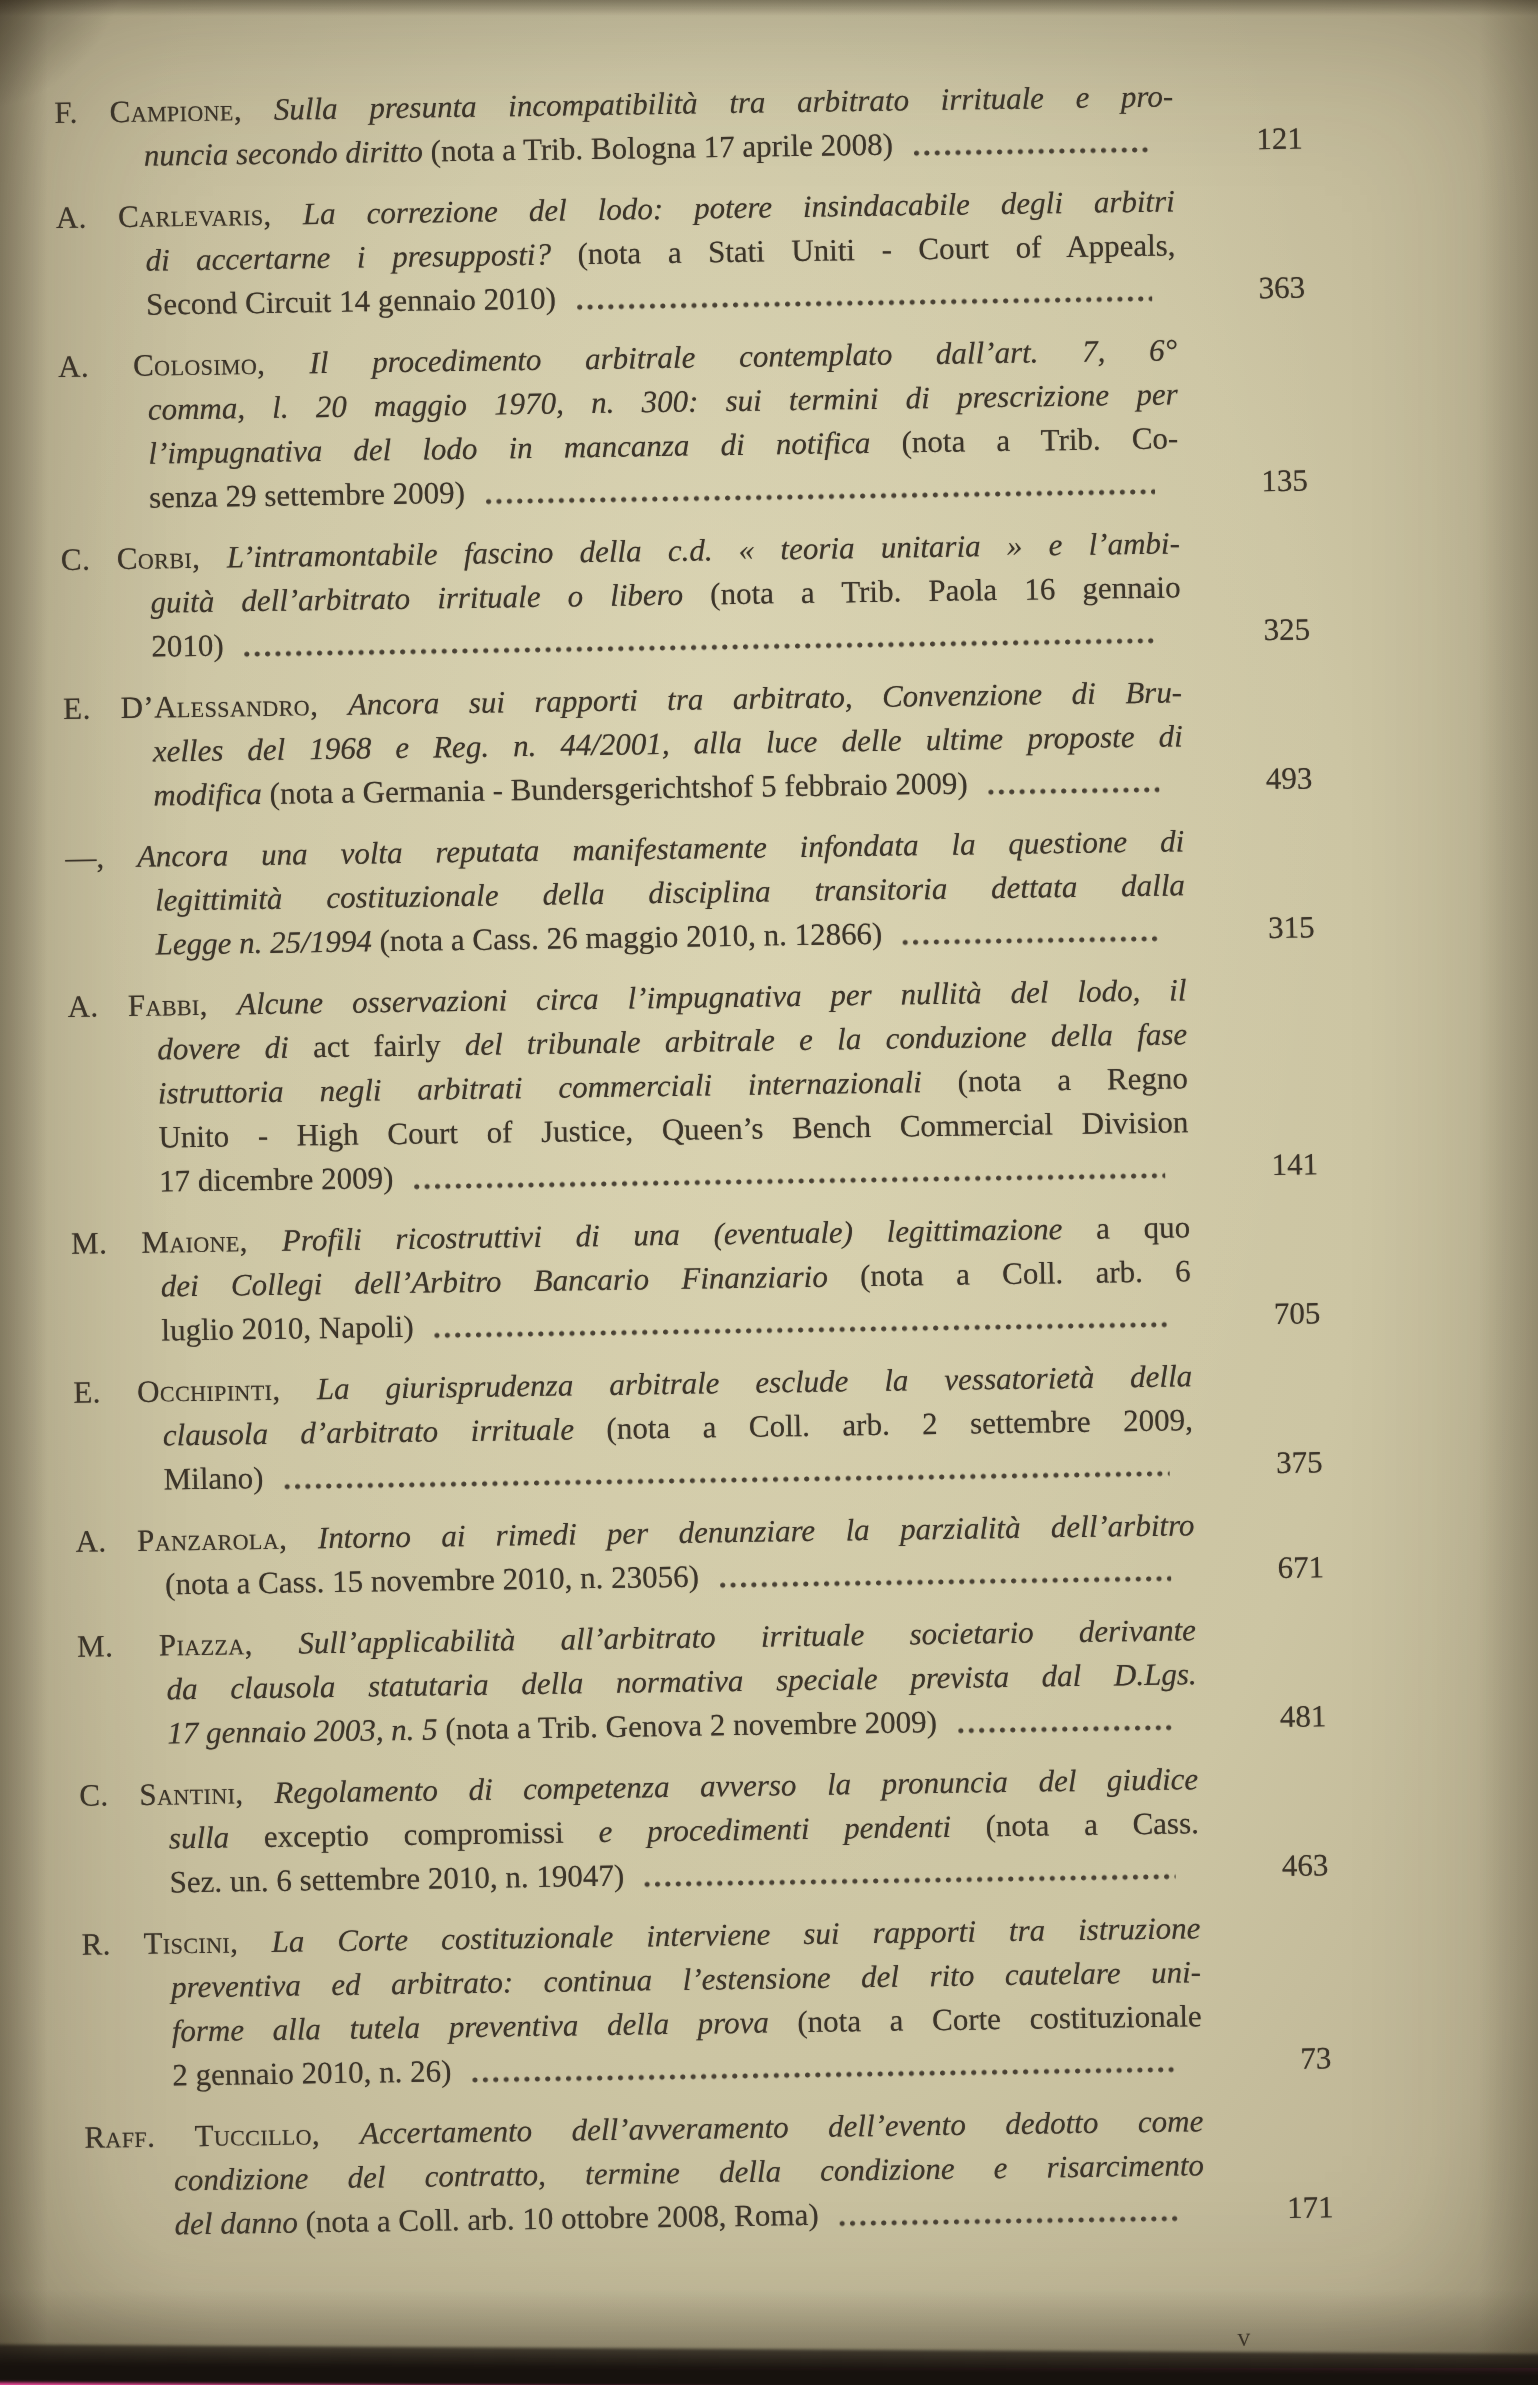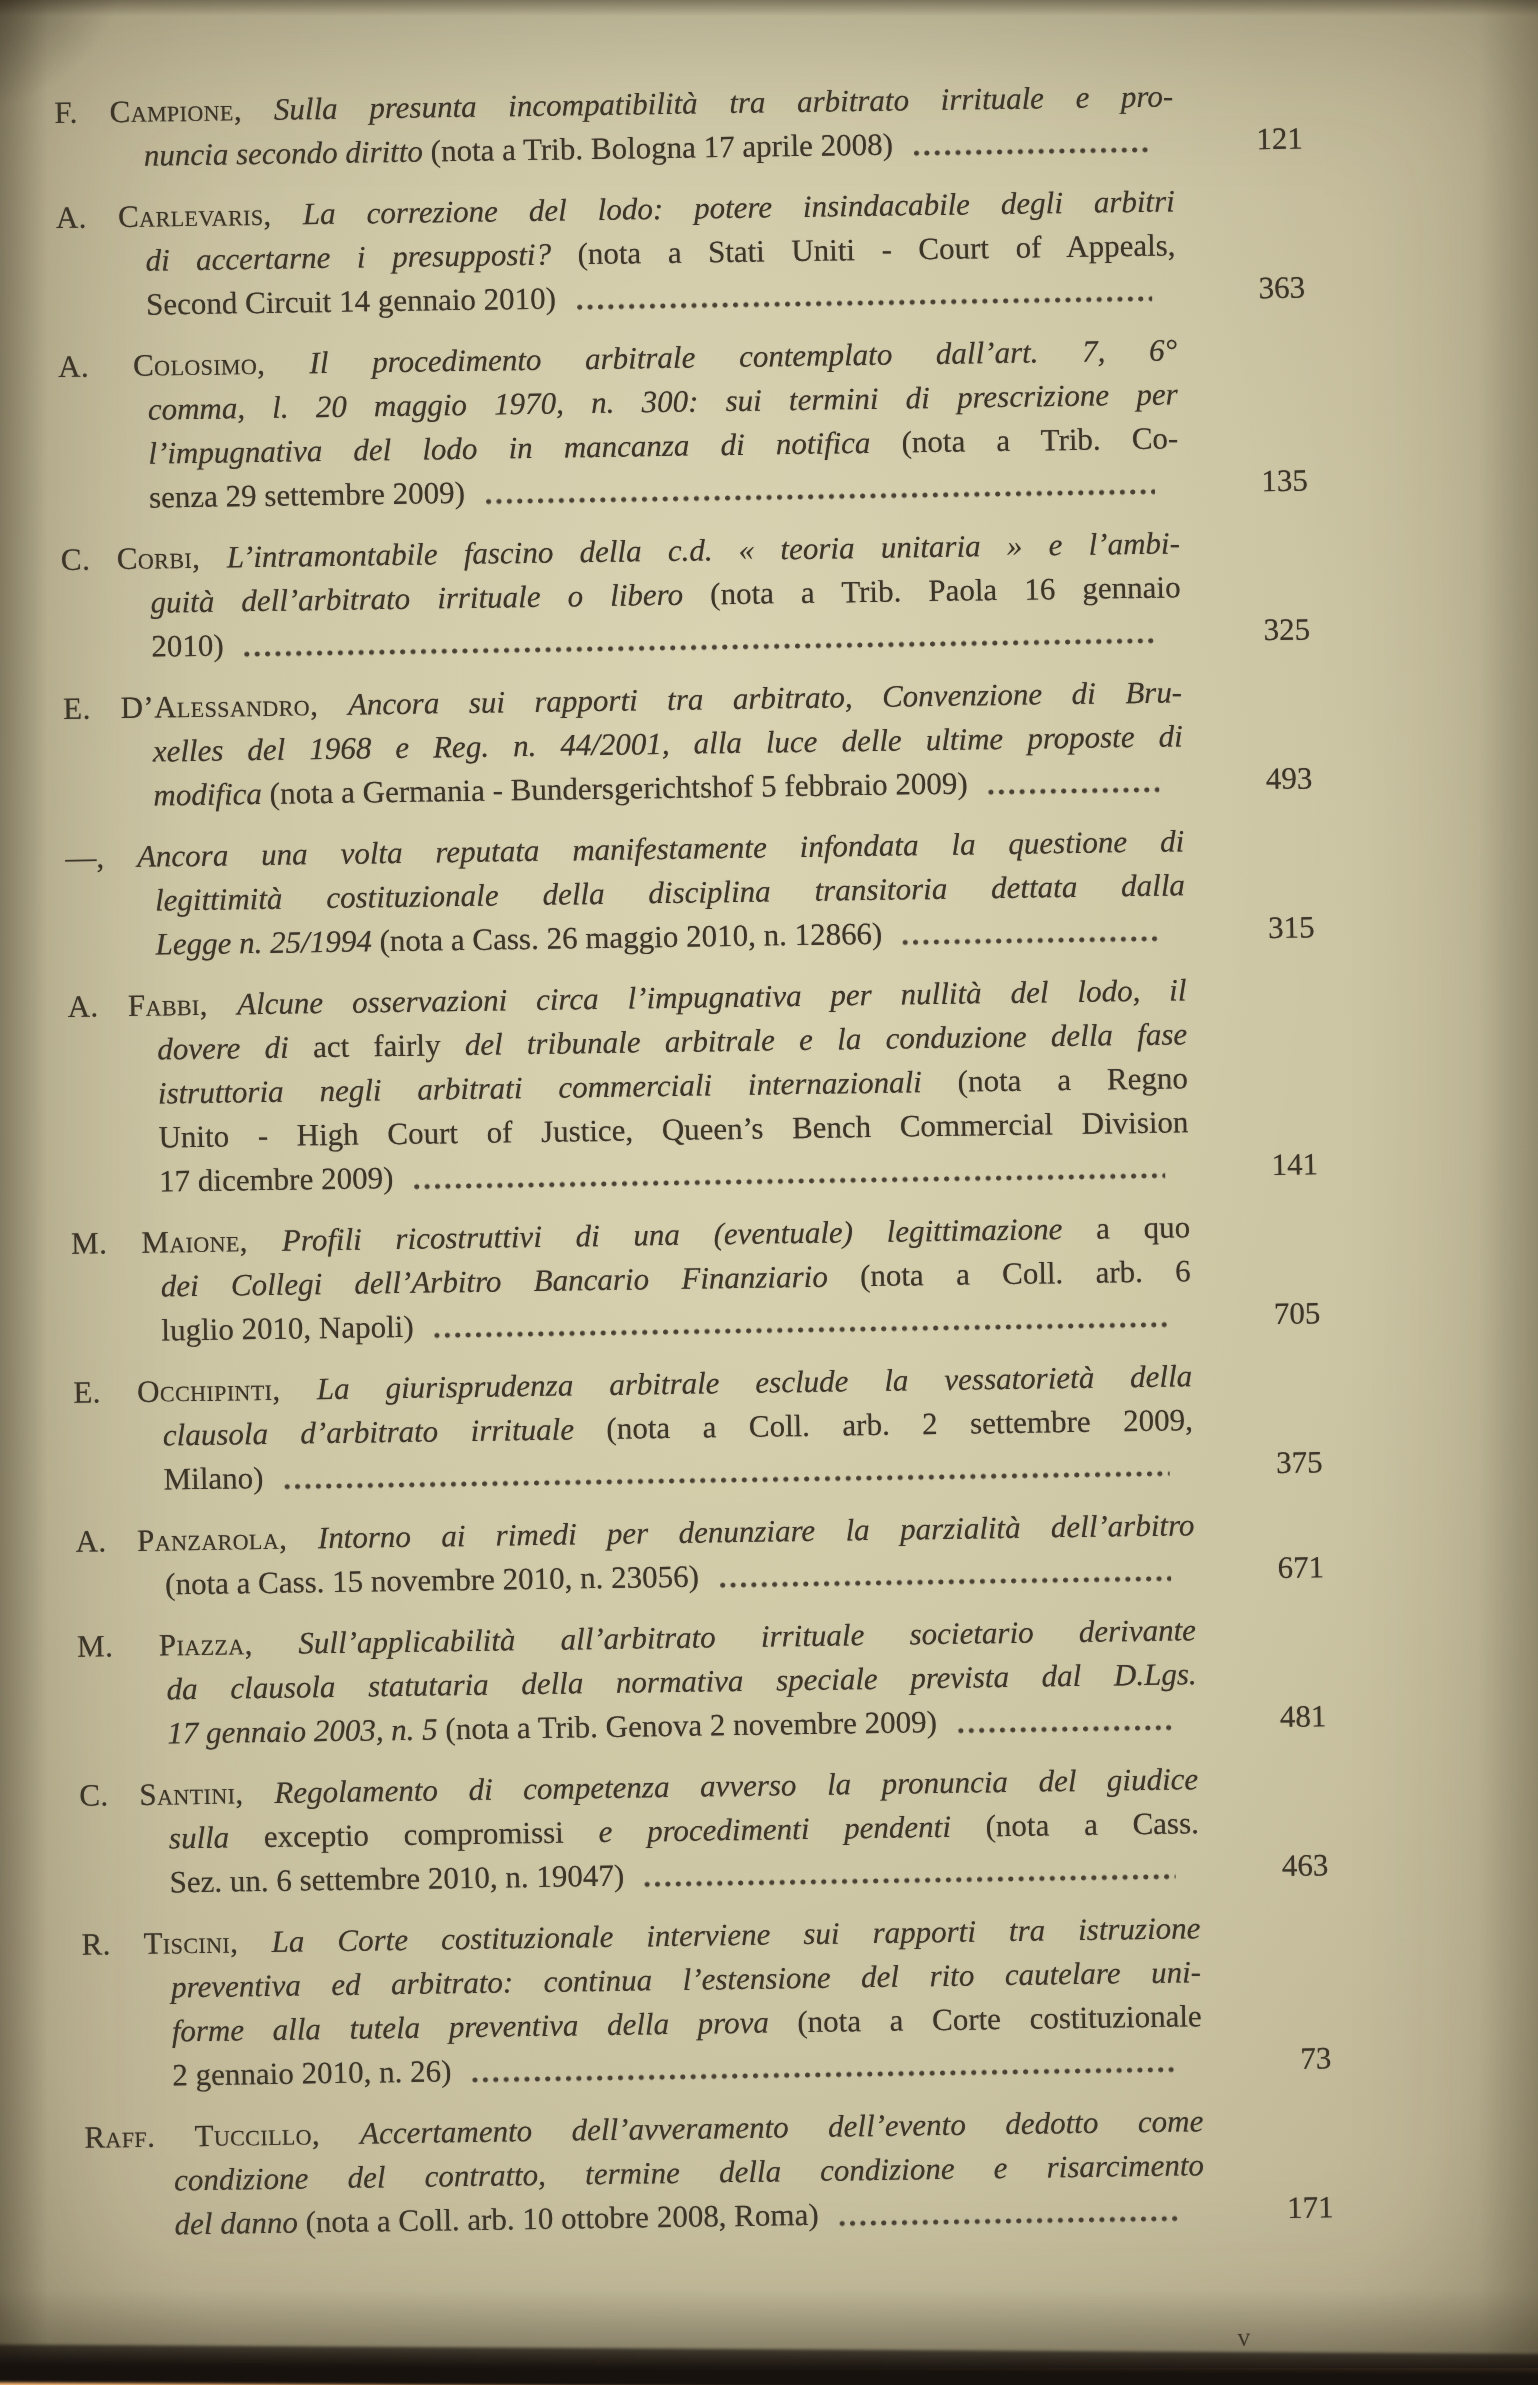--- a/index.html
+++ b/index.html
@@ -7,21 +7,21 @@
     padding: 0;
     width: 1538px;
     height: 2386px;
     background: #15110d;
     overflow: hidden;
   }
   .photo {
     position: relative;
     width: 1538px;
     height: 2386px;
-    background: #fdba74;
+    background: #ec4899;
   }
   
   .paper {
     position: absolute;
     left: 0; top: 0;
     width: 1538px;
     height: 2368px;
     background:
       radial-gradient(circle at -2% -2%, rgba(25,18,10,.55) 0, rgba(25,18,10,0) 158px),
       linear-gradient(180deg, rgba(35,26,14,.38) 0, rgba(35,26,14,0) 16px),

